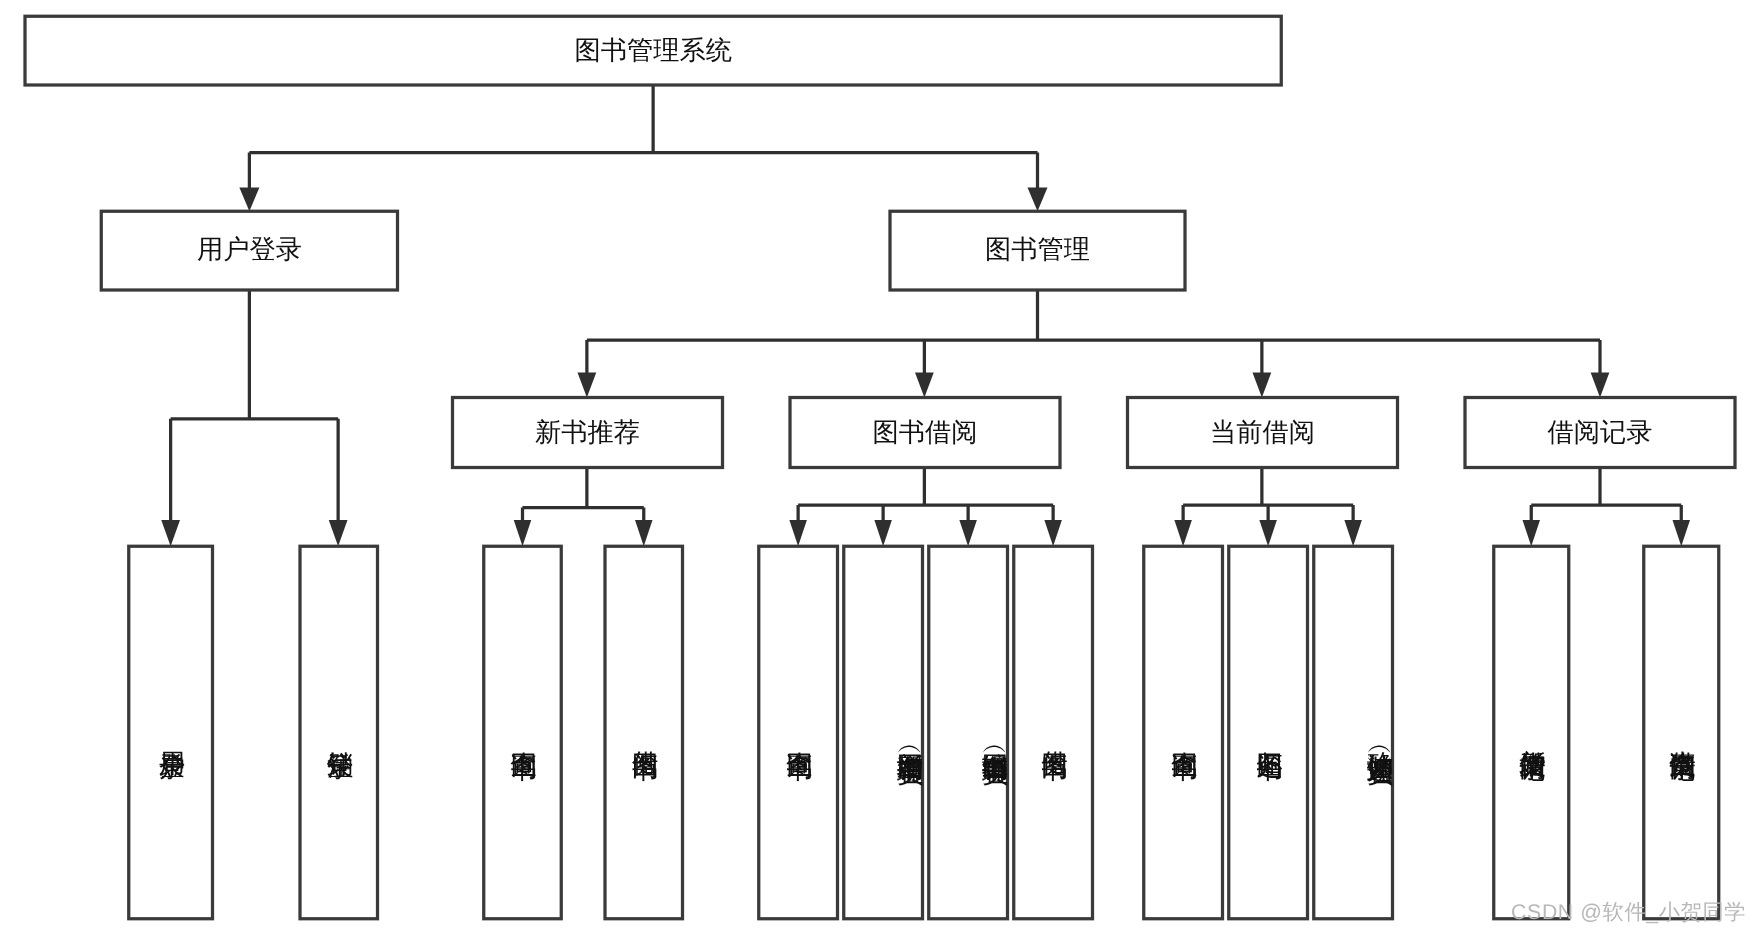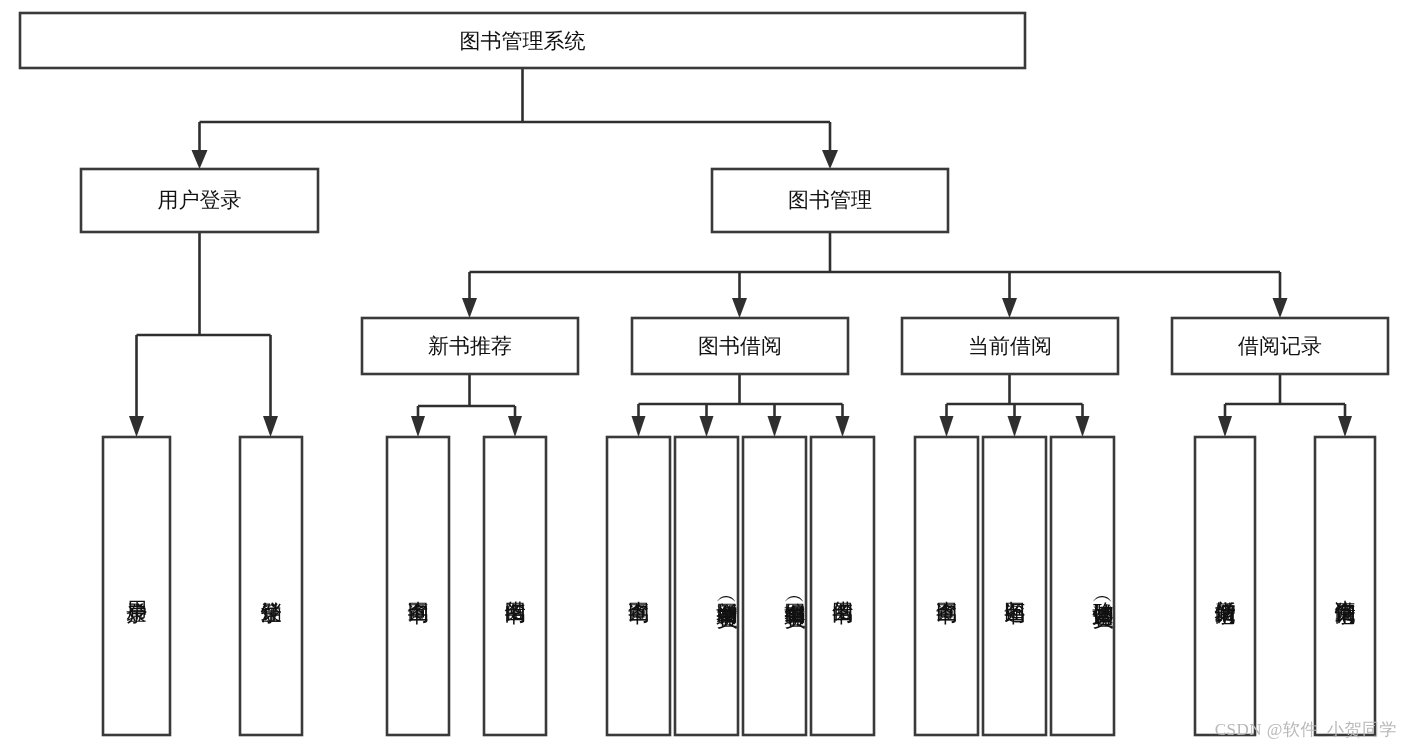--- a/index.html
+++ b/index.html
@@ -66,21 +66,21 @@
     justify-content: center;
     pointer-events: none;
   }
   .leaf-label.center-v {
     align-items: center;
   }
   .watermark {
     position: absolute;
     right: 8px;
     bottom: 6px;
-    font-family: Liberation Serif, serif;
+    font-family: Liberation Sans, sans-serif;
     font-size: 17px;
     color: #b8b8b8;
     white-space: nowrap;
     letter-spacing: 0.5px;
   }
 </style>
 </head>
 <body>
 
 <div id="diagram-root">

